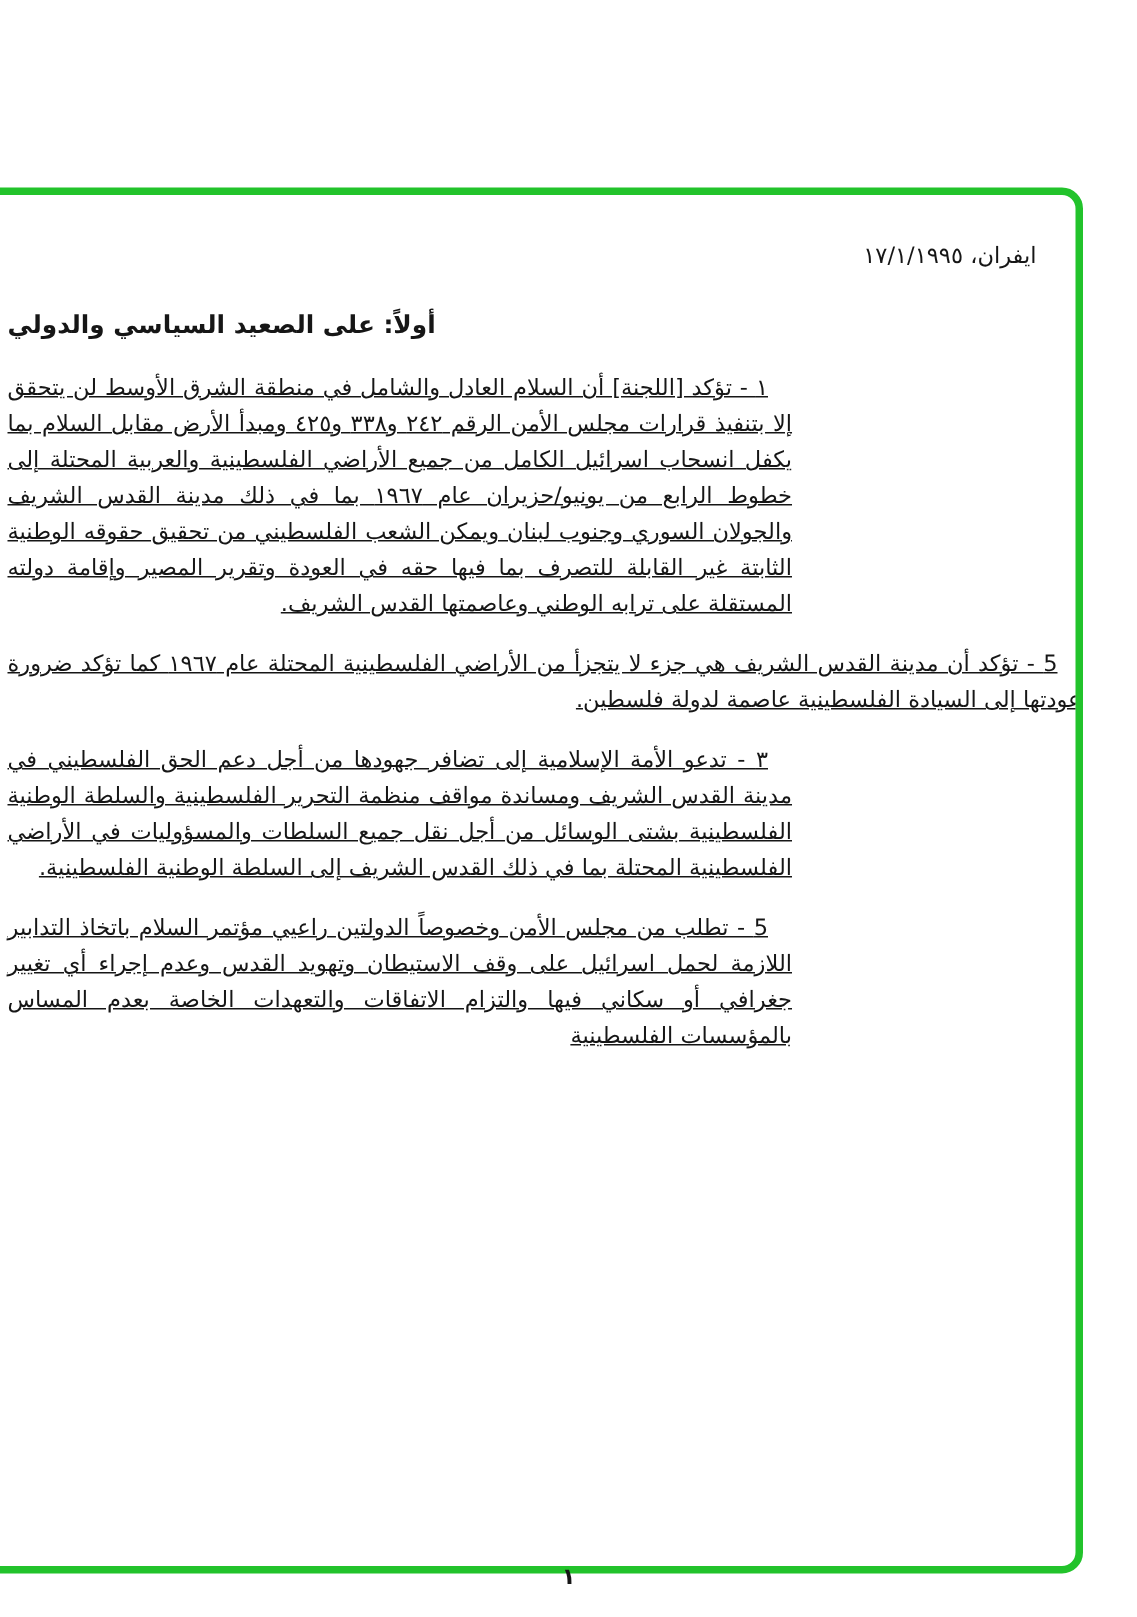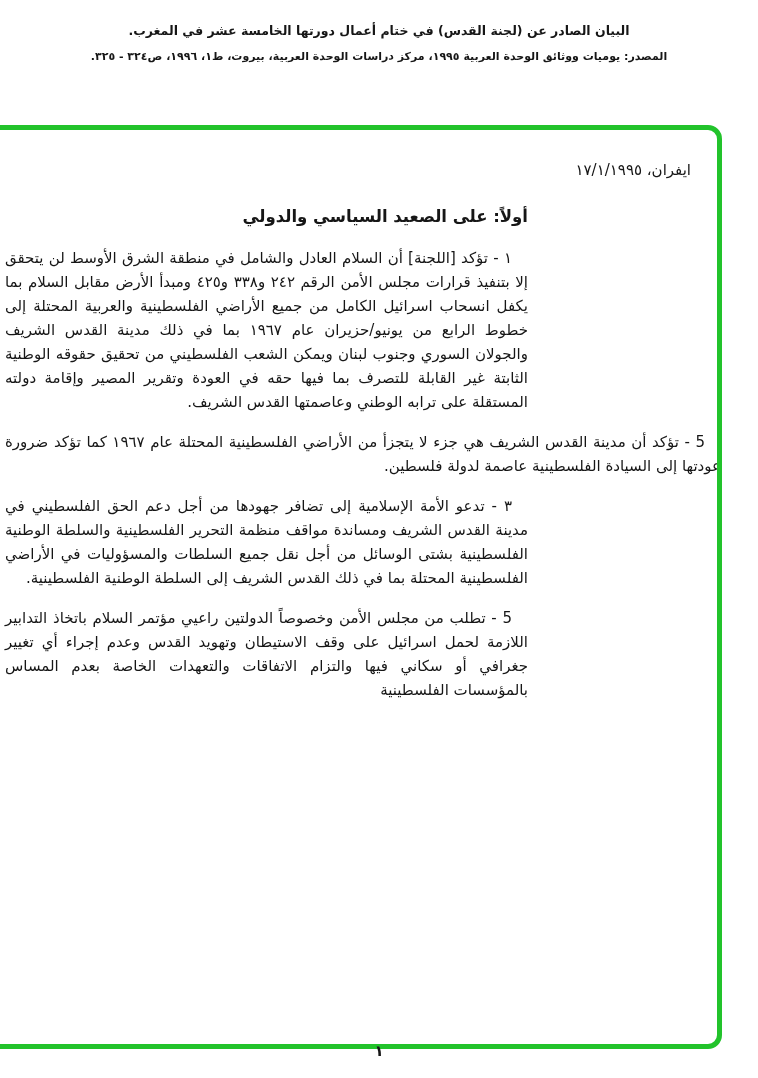--- a/index.html
+++ b/index.html
@@ -61,31 +61,32 @@
     display: flex;
     justify-content: space-between;
     align-items: baseline;
     margin-top: 10px;
     padding-left: 150px;
     font-size: 15px;
     line-height: 24px;
   }
   .section-heading {
     margin: 22px 163px 0 0;
-    text-align: right;
+    text-align: left;
     font-size: 16.5px;
     font-weight: bold;
     line-height: 26px;
   }
   .body-para {
     margin: 16px 163px 0 0;
     font-size: 15px;
     line-height: 24px;
     text-align: justify;
     text-indent: 16px;
+    text-decoration: underline;
   }
   
   .para-wide {
     margin-right: -30px;
   }
   .page-footer {
     position: absolute;
     bottom: 18px;
     left: 0;
     width: 100%;
@@ -94,24 +95,20 @@
   .page-number {
     font-size: 15px;
     font-weight: bold;
   }
 </style>
 </head>
 <body>
 
 <div class="sheet">
 
-  <header class="page-header">
-    <div class="hdr-title">البيان الصادر عن (لجنة القدس) في ختام أعمال دورتها الخامسة عشر في المغرب.</div>
-    <div class="hdr-source">المصدر: يوميات ووثائق الوحدة العربية ١٩٩٥،  مركز دراسات الوحدة العربية، بيروت، ط١، ١٩٩٦، ص٣٢٤ - ٣٢٥.</div>
-  </header>
 
   <section class="doc-frame" style="border-color: rgb(34, 195, 43);">
 
 
     <div class="dateline">
       <span class="dateline-place">ايفران، ١٧/١/١٩٩٥</span>
     </div>
 
     <h2 class="section-heading">أولاً: على الصعيد السياسي والدولي</h2>
 

